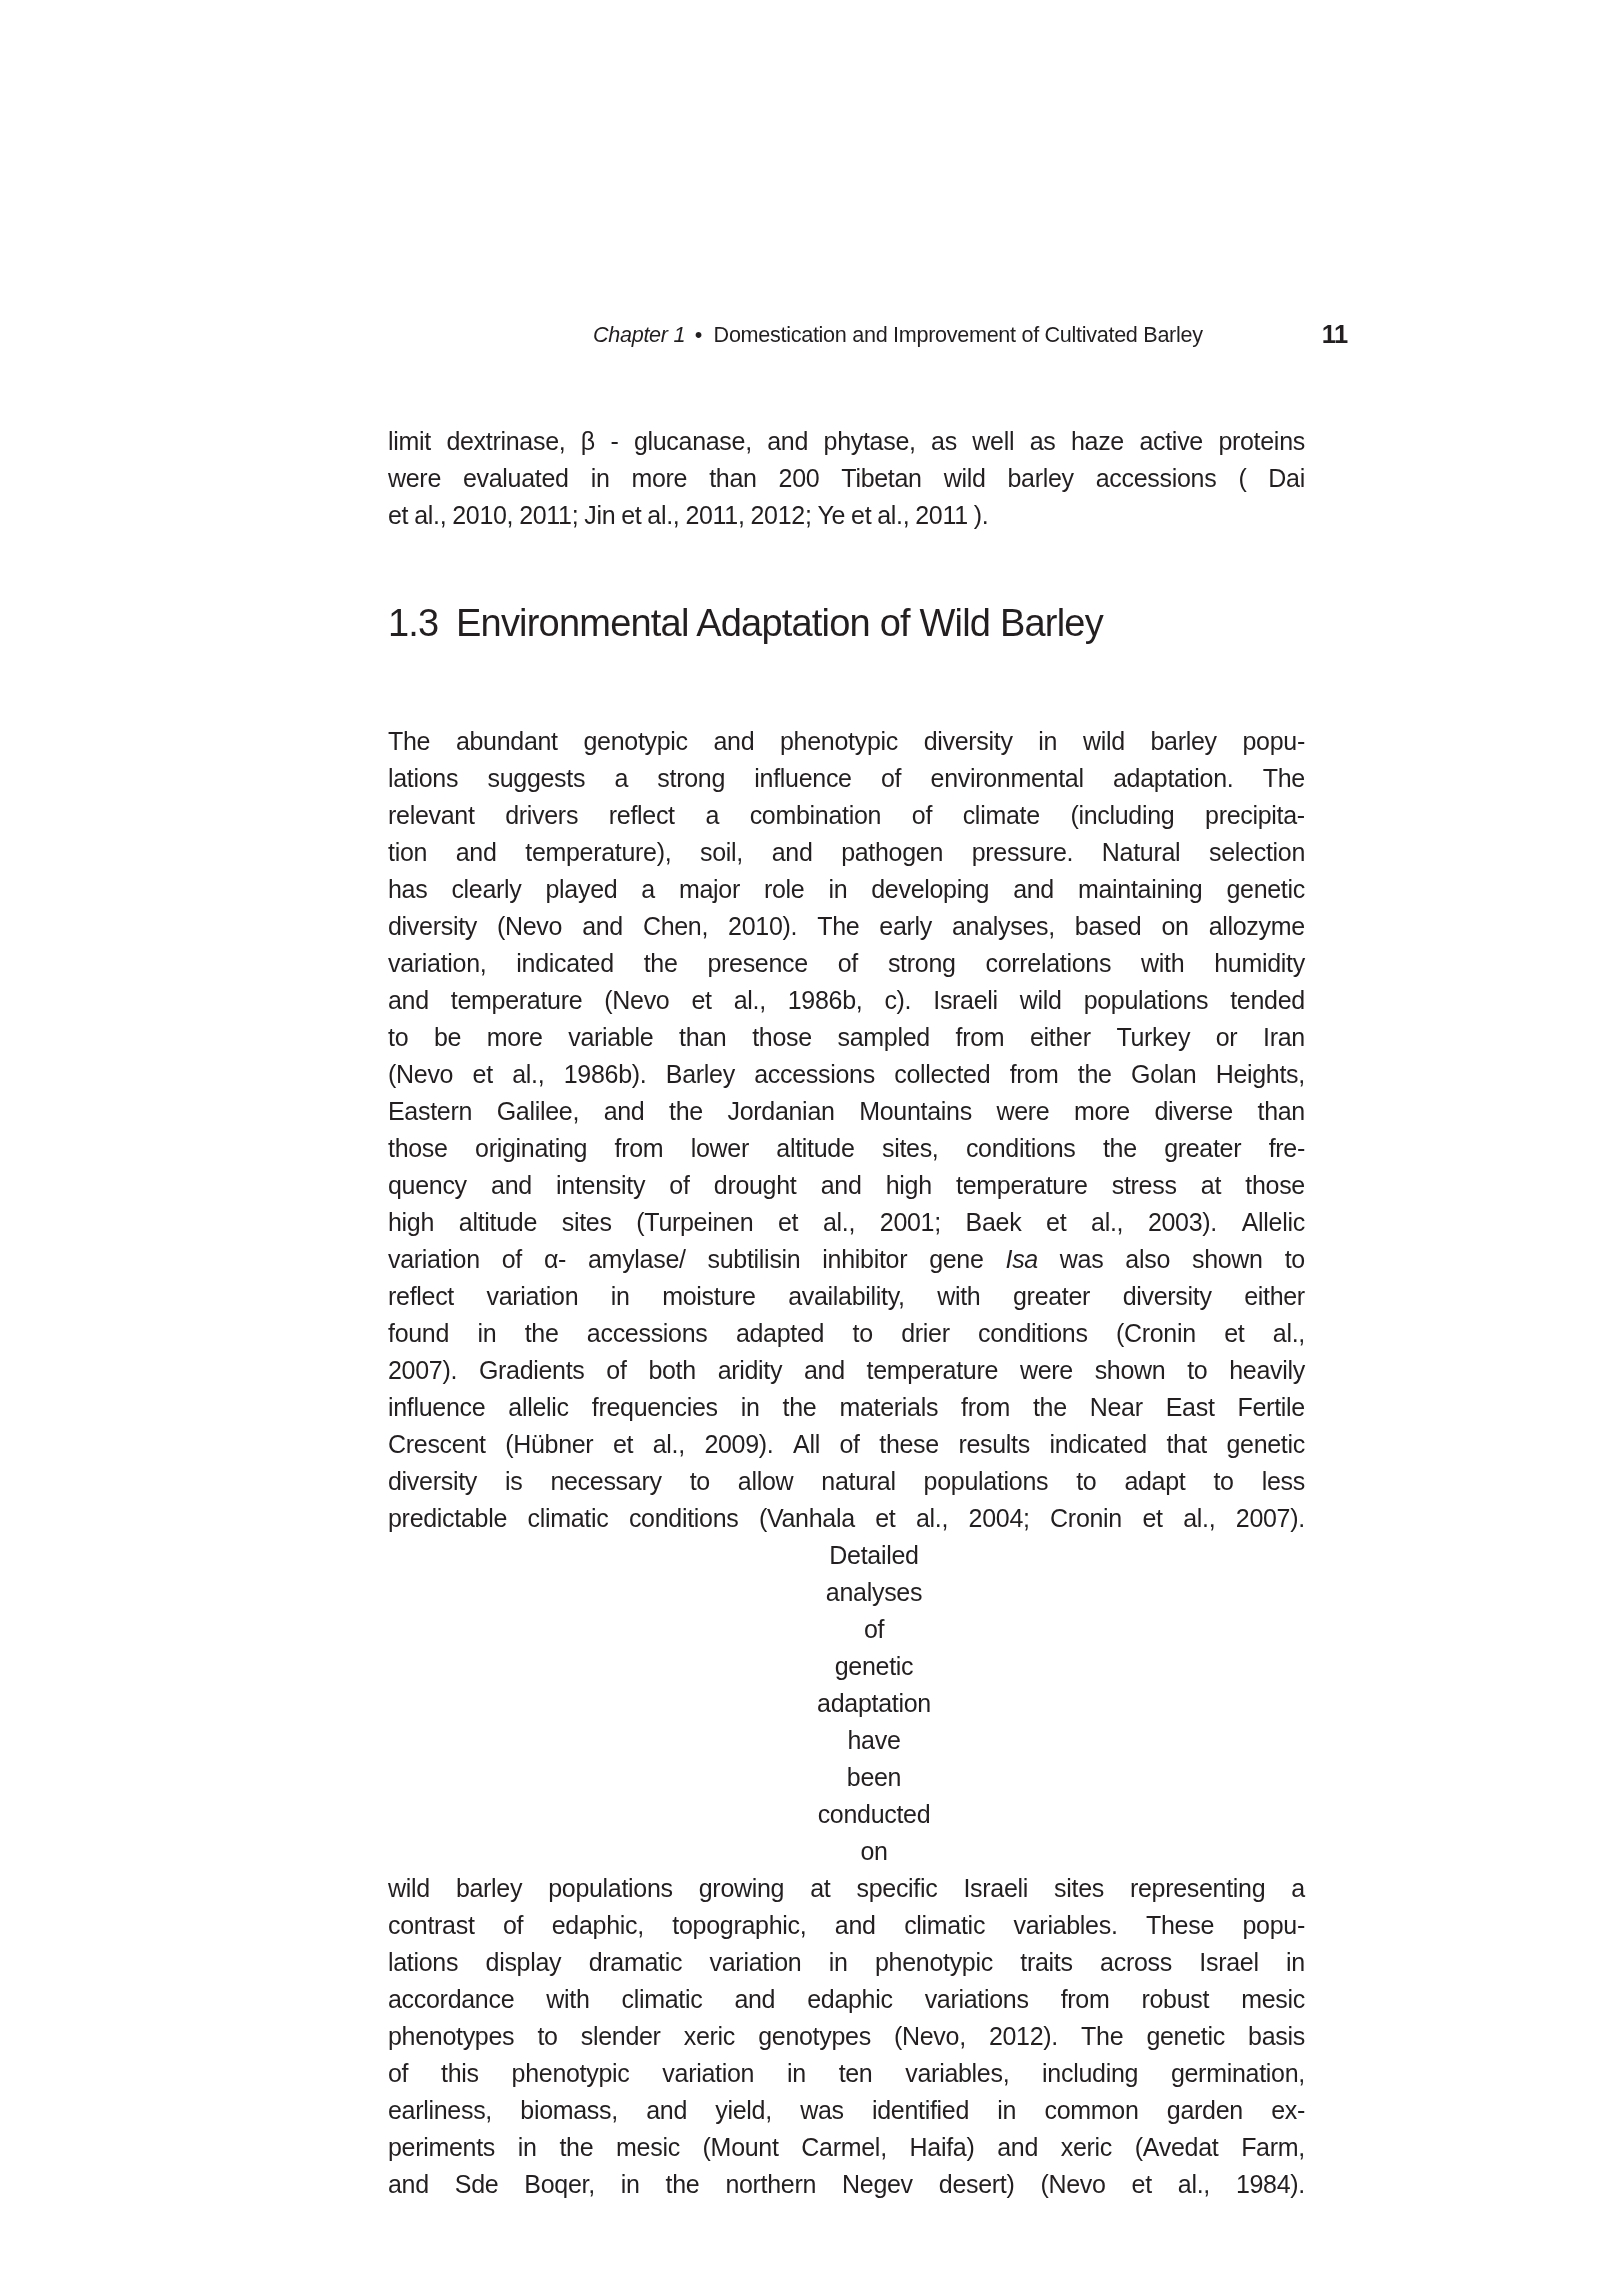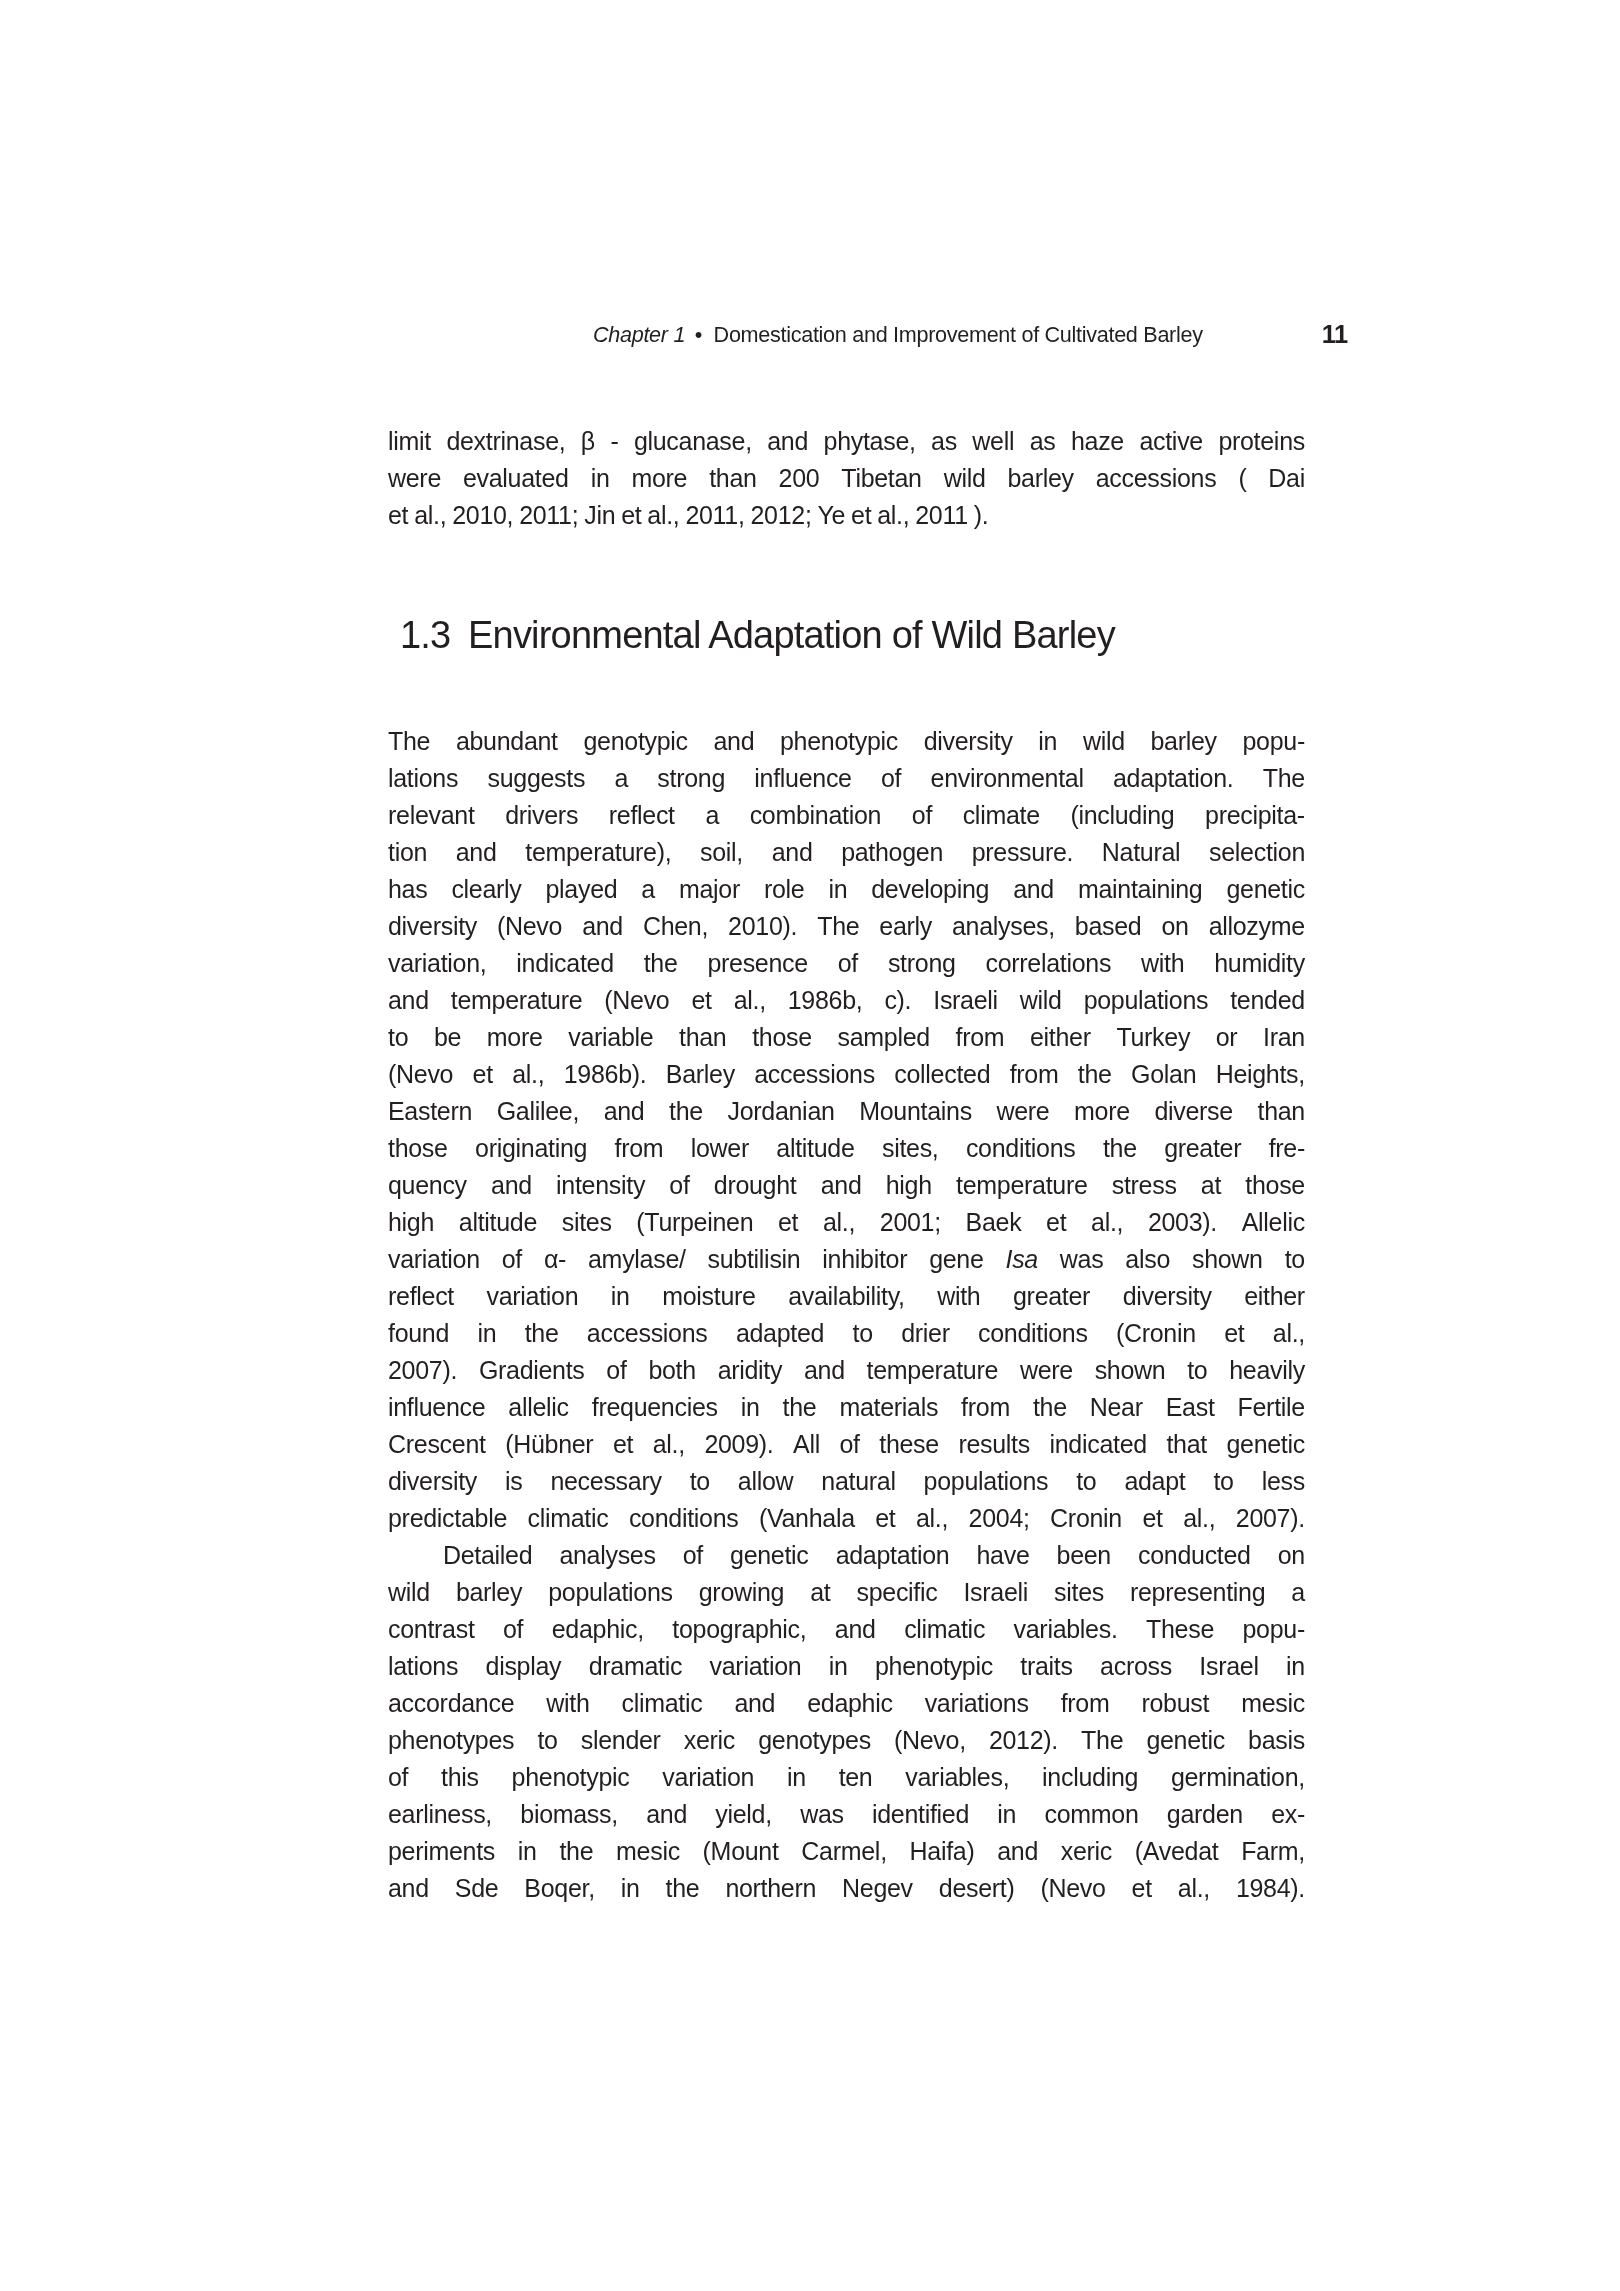--- a/index.html
+++ b/index.html
@@ -36,21 +36,21 @@
     font-size: 25.5px;
     font-weight: bold;
   }
   .content {
     position: absolute;
     left: 388px;
     top: 423px;
     width: 917px;
   }
   h2 {
-    margin: 12px;
+    margin: 0;
     font-weight: normal;
     font-size: 38px;
     line-height: 49px;
     letter-spacing: -0.8px;
     position: absolute;
     top: 176px;
     left: 0;
     white-space: nowrap;
   }
   h3 {
@@ -75,21 +75,21 @@
   em { font-style: italic; }
   .flex-line {
     display: flex;
     justify-content: space-between;
     font-size: 25px;
     line-height: 37px;
     letter-spacing: -0.3px;
     white-space: nowrap;
   }
   .flex-line.left { justify-content: flex-start; gap: 5.9px; }
-  .flex-line.indent { padding-left: 55px; }
+  .flex-line.indent { padding-left: 55px; flex-direction: column; }
 </style>
 </head>
 <body>
 
 <div class="running-head">
   <span class="chap">Chapter 1</span>
   <span class="bullet">•</span>
   <span>Domestication and Improvement of Cultivated Barley</span>
   <span class="page-num">11</span>
 </div>

